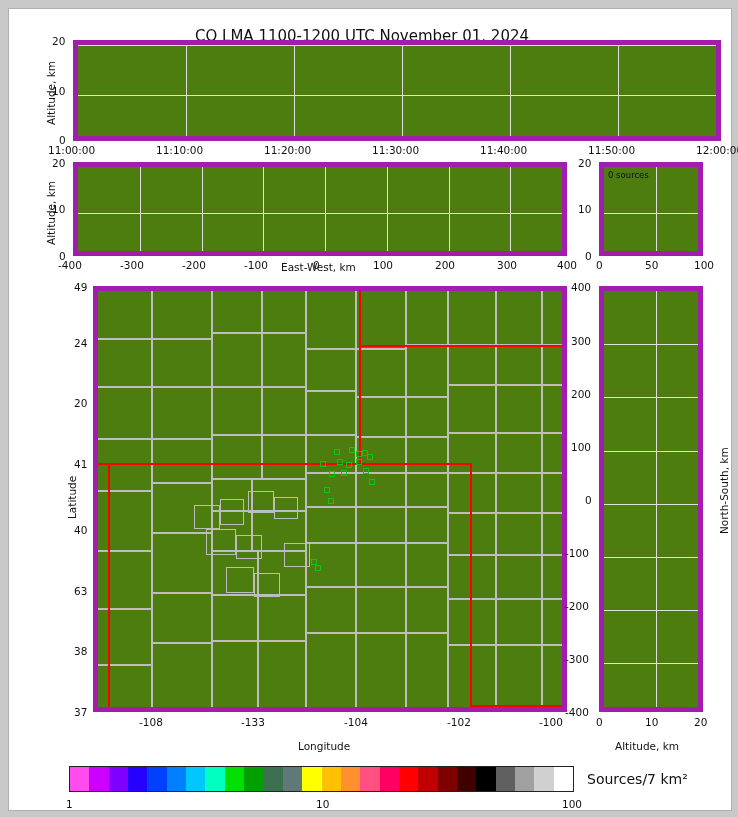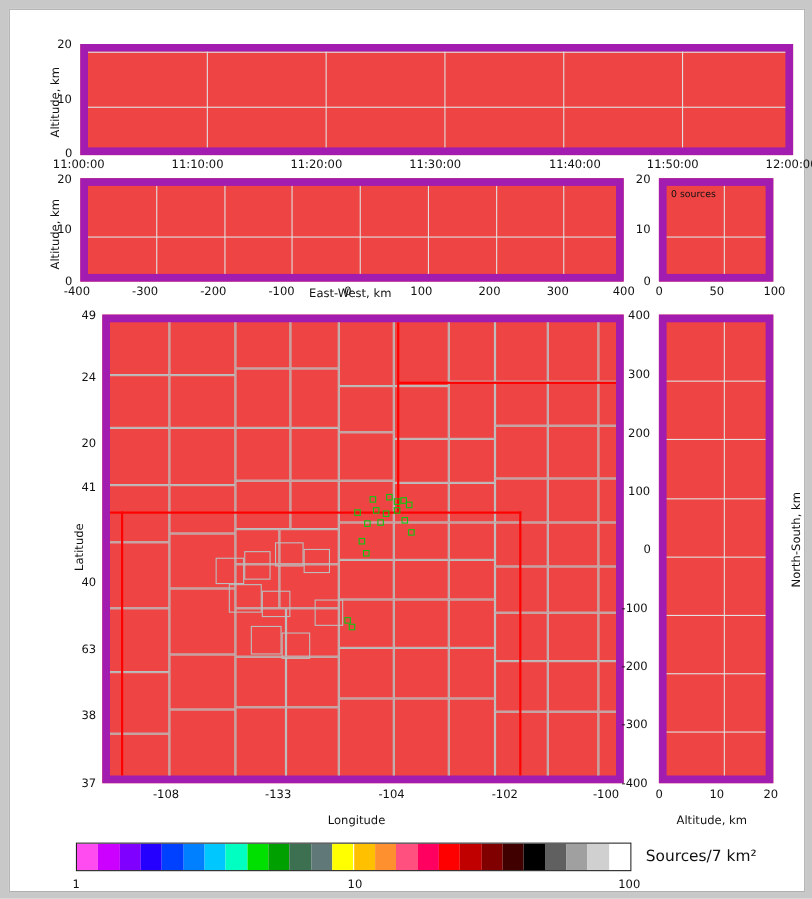--- a/index.html
+++ b/index.html
@@ -6,57 +6,58 @@
   body{
     width:738px;height:817px;
     background:#c8c8c8;
     font-family:"DejaVu Sans", sans-serif;
   }
   #page{
     position:absolute;left:8px;top:8px;width:722px;height:801px;
     background:#ffffff;
     border:1px solid #b0b0b0;
   }
-  .axes{position:absolute;box-sizing:border-box;border:7px solid #a21caf;background:#ef4444;}
+  .axes{position:absolute;box-sizing:border-box;border:5px solid #a21caf;background:#4d7c0f;}
   .grid-line{position:absolute;background:#e0e0e0;}
   .ticklabel{position:absolute;font-size:10.5px;color:#111;white-space:nowrap;}
   .axlabel{position:absolute;font-size:10.5px;color:#111;white-space:nowrap;}
   .rot{transform:rotate(-90deg);transform-origin:left top;}
   .title{position:absolute;font-size:15px;color:#111;white-space:nowrap;}
   .county{position:absolute;border:1px solid #bdbdbd;box-sizing:border-box;}
   .stateline{position:absolute;background:#ff0000;}
   .src{position:absolute;width:6px;height:6px;border:1.3px solid #12c412;box-sizing:border-box;background:transparent;}
   .cbseg{position:absolute;top:0;height:26px;box-sizing:border-box;border:0;}
   .smalltext{position:absolute;font-size:8.5px;color:#111;white-space:nowrap;}
 </style>
 </head>
 <body>
 
 <div id="page">
 
+  <div class="title" style="left:186px;top:18px;">CO LMA 1100-1200 UTC November 01, 2024</div>
 
   <div class="axes" style="left:64px;top:31px;width:648px;height:101px;">
     <div class="grid-line" style="left:0;top:50px;width:100%;height:1px;"></div>
     <div class="grid-line" style="left:0;top:0;width:100%;height:1px;"></div>
     <div class="grid-line" style="left:108px;top:0;width:1px;height:100%;"></div>
     <div class="grid-line" style="left:216px;top:0;width:1px;height:100%;"></div>
     <div class="grid-line" style="left:324px;top:0;width:1px;height:100%;"></div>
     <div class="grid-line" style="left:432px;top:0;width:1px;height:100%;"></div>
     <div class="grid-line" style="left:540px;top:0;width:1px;height:100%;"></div>
   </div>
   <div class="ticklabel" style="left:50px;top:125px;">0</div>
   <div class="ticklabel" style="left:43px;top:76px;">10</div>
   <div class="ticklabel" style="left:43px;top:26px;">20</div>
   <div class="axlabel rot" style="left:36px;top:116px;">Altitude, km</div>
 
   <div class="ticklabel" style="left:39px;top:135px;">11:00:00</div>
   <div class="ticklabel" style="left:147px;top:135px;">11:10:00</div>
   <div class="ticklabel" style="left:255px;top:135px;">11:20:00</div>
   <div class="ticklabel" style="left:363px;top:135px;">11:30:00</div>
-  <div class="ticklabel" style="left:490px;top:135px;">11:40:00</div>
+  <div class="ticklabel" style="left:471px;top:135px;">11:40:00</div>
   <div class="ticklabel" style="left:579px;top:135px;">11:50:00</div>
   <div class="ticklabel" style="left:687px;top:135px;">12:00:00</div>
 
   <div class="axes" style="left:64px;top:153px;width:494px;height:94px;">
     <div class="grid-line" style="left:0;top:46px;width:100%;height:1px;"></div>
     <div class="grid-line" style="left:61.75px;top:0;width:1px;height:100%;"></div>
     <div class="grid-line" style="left:123.5px;top:0;width:1px;height:100%;"></div>
     <div class="grid-line" style="left:185.25px;top:0;width:1px;height:100%;"></div>
     <div class="grid-line" style="left:247px;top:0;width:1px;height:100%;"></div>
     <div class="grid-line" style="left:308.75px;top:0;width:1px;height:100%;"></div>
@@ -225,21 +226,21 @@
     <div class="src" style="left:226px;top:196px;"></div>
     <div class="src" style="left:230px;top:207px;"></div>
     <div class="src" style="left:213px;top:268px;"></div>
     <div class="src" style="left:217px;top:274px;"></div>
   </div>
 
   <div class="ticklabel" style="left:65px;top:697px;">37</div>
   <div class="ticklabel" style="left:65px;top:636px;">38</div>
   <div class="ticklabel" style="left:65px;top:576px;">63</div>
   <div class="ticklabel" style="left:65px;top:515px;">40</div>
-  <div class="ticklabel" style="left:65px;top:428px;">41</div>
+  <div class="ticklabel" style="left:65px;top:449px;">41</div>
   <div class="ticklabel" style="left:65px;top:388px;">20</div>
   <div class="ticklabel" style="left:65px;top:328px;">24</div>
   <div class="ticklabel" style="left:65px;top:272px;">49</div>
   <div class="axlabel rot" style="left:57px;top:510px;">Latitude</div>
 
   <div class="ticklabel" style="left:130px;top:707px;">-108</div>
   <div class="ticklabel" style="left:232px;top:707px;">-133</div>
   <div class="ticklabel" style="left:335px;top:707px;">-104</div>
   <div class="ticklabel" style="left:438px;top:707px;">-102</div>
   <div class="ticklabel" style="left:530px;top:707px;">-100</div>

